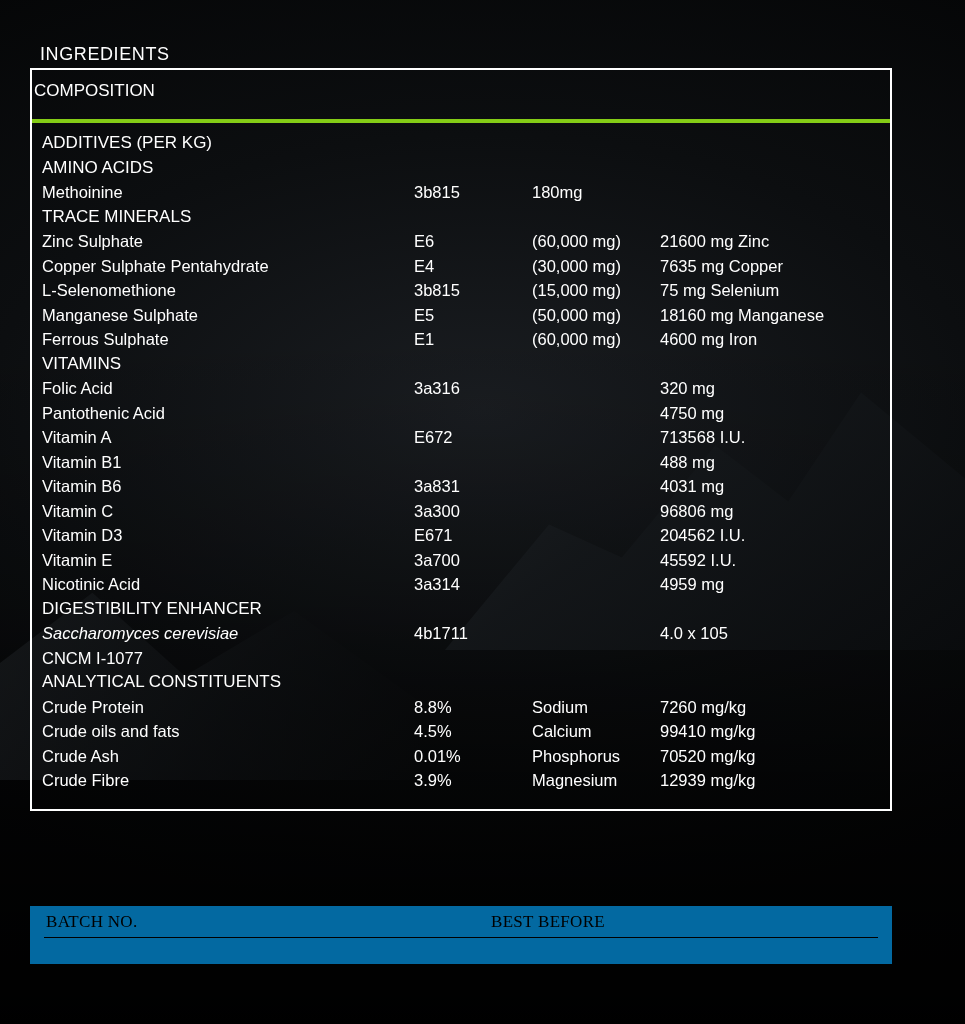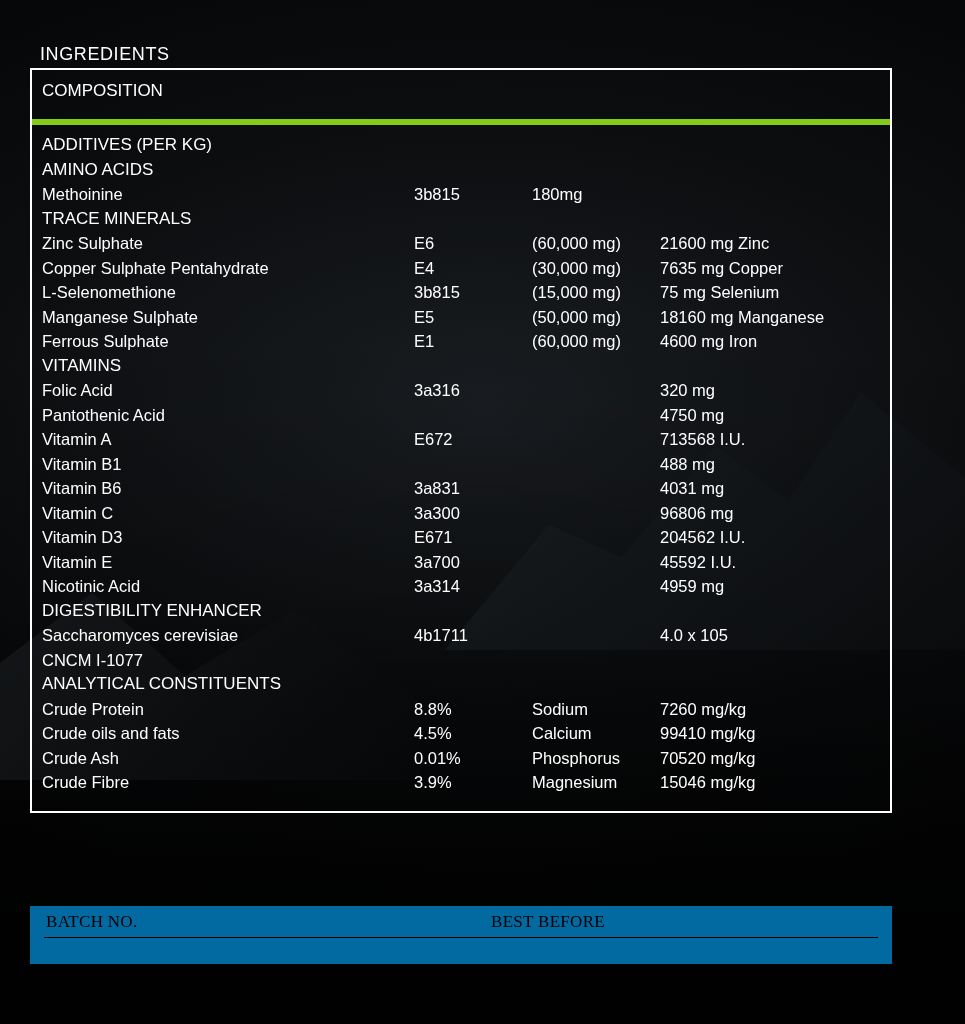--- a/index.html
+++ b/index.html
@@ -71,22 +71,22 @@
   .panel {
     position: absolute;
     left: 30px;
     top: 68px;
     width: 862px;
     border: 2px solid #ffffff;
     box-sizing: border-box;
   }
 
   .composition {
-    border-bottom: 6px solid #84cc16;
-    padding: 8px 12px 14px 10px;
+    border-bottom: 4px solid #84cc16;
+    padding: 8px 12px 14px 2px;
   }
   .comp-heading {
     font-size: 17px;
     line-height: 25px;
     margin-bottom: 2px;
   }
   .comp-body {
     font-size: 16.5px;
     line-height: 25px;
   }
@@ -107,21 +107,21 @@
   table.rows td {
     padding: 0;
     line-height: 24.5px;
     vertical-align: top;
     white-space: nowrap;
   }
   td.c-name  { width: 372px; }
   td.c-code  { width: 118px; }
   td.c-mid   { width: 128px; }
   td.c-val   { width: auto; }
-  .italic { }
+  .italic { font-style: italic; }
 
   .footer {
     position: absolute;
     left: 30px;
     top: 906px;
     width: 862px;
     height: 58px;
     background: #0369a1;
     box-sizing: border-box;
   }
@@ -303,21 +303,21 @@
               <tr>
                 <td class="c-name">Crude Ash</td>
                 <td class="c-code">0.01%</td>
                 <td class="c-mid">Phosphorus</td>
                 <td class="c-val">70520 mg/kg</td>
               </tr>
               <tr>
                 <td class="c-name">Crude Fibre</td>
                 <td class="c-code">3.9%</td>
                 <td class="c-mid">Magnesium</td>
-                <td class="c-val">15046 mg/kg</td>
+                <td class="c-val">12939 mg/kg</td>
               </tr>
             </tbody>
           </table>
         </div>
     </div>
 
   </div>
 
   <div class="footer">
     <div class="lbl batch">BATCH NO.</div>

